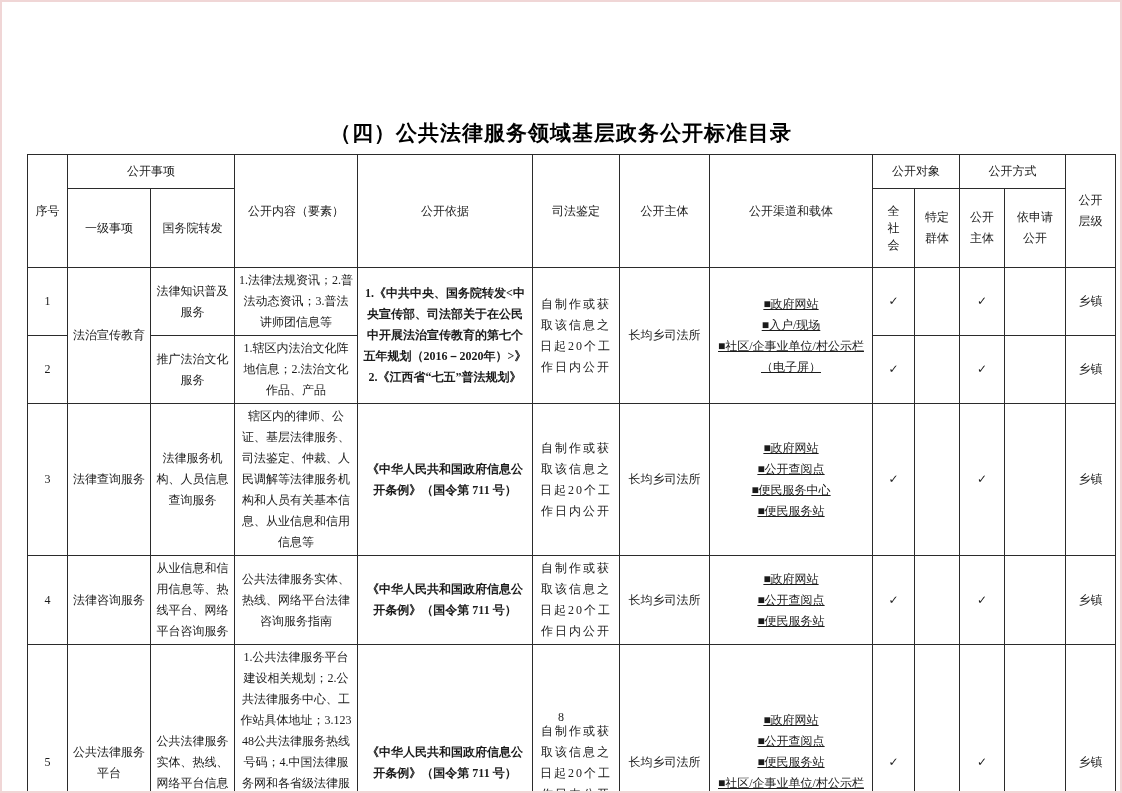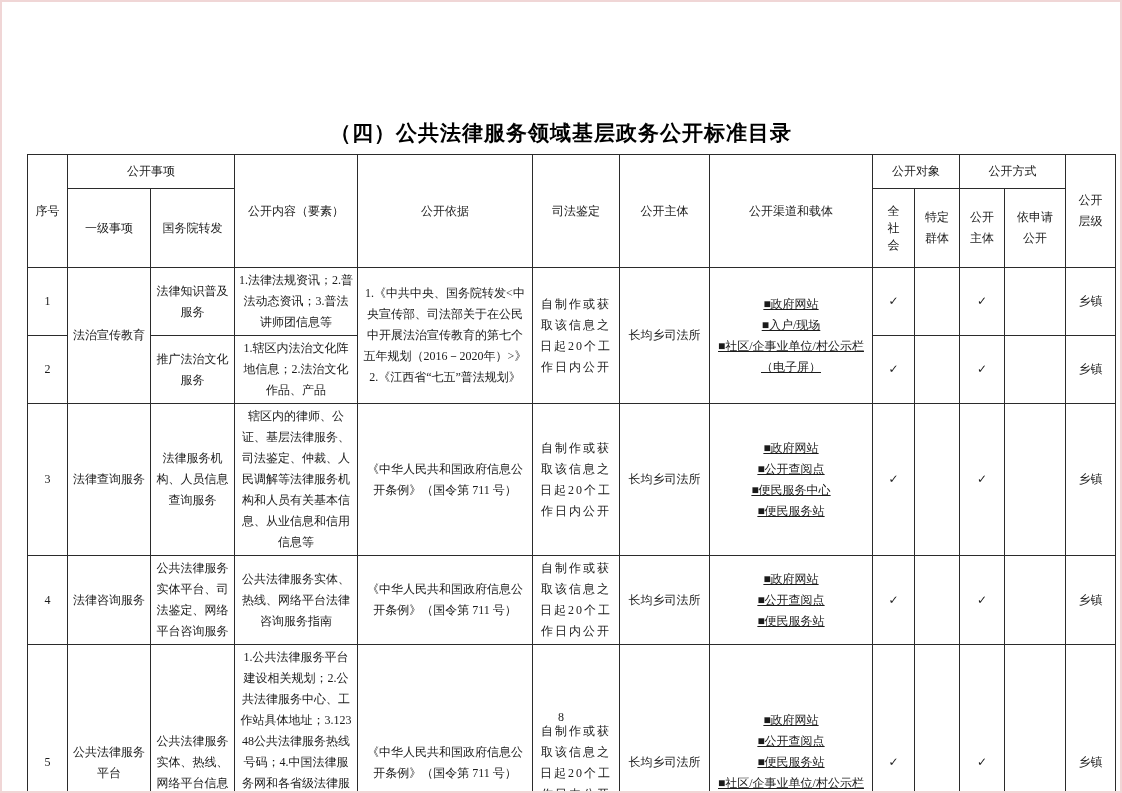--- a/index.html
+++ b/index.html
@@ -37,21 +37,21 @@
     font-size:12px;
     line-height:1.75;
     padding:2px 4px;
     box-sizing:border-box;
     word-break:break-all;
     color:#1b1b1b;
   }
   td.hdr { font-size:13px; line-height:1.6; }
   td.serial { font-size:11px; }
   td.left { text-align:left; padding:3px 8px; line-height:1.62; }
-  td.basis { text-align:left; padding:3px 10px; white-space:pre-line; line-height:1.8; }
+  td.basis { text-align:left; padding:3px 10px; white-space:pre-line; line-height:1.8;font-weight:bold; }
   td.timelimit { text-align:left; padding:3px 9px; letter-spacing:2px; line-height:1.95; }
   td.channels { text-align:left; padding:3px 10px; white-space:pre-line; line-height:1.95;text-decoration:underline; }
   td.check { font-size:13px; color:#3d3d3d; font-family:"DejaVu Sans",sans-serif; }
   .vert3 { width:15px; margin:12px auto; word-break:break-all; line-height:1.4; }
   .w2em  { width:2.1em; margin:0 auto; word-break:break-all; }
   .pageno {
     position:absolute;
     top:708px; left:0; width:100%;
     text-align:center;
     font-size:12px;
@@ -161,21 +161,21 @@
       <td class="check">✓</td>
       <td class="check"></td>
       <td class="check">✓</td>
       <td class="check"></td>
       <td>乡镇</td>
     </tr>
 
     <tr style="height:85px">
       <td class="serial">4</td>
       <td>法律咨询服务</td>
-      <td>公共法律服务实体平台、司法鉴定、网络平台咨询服务</td>
+      <td>从业信息和信用信息等、热线平台、网络平台咨询服务</td>
       <td class="left">公共法律服务实体、热线、网络平台法律咨询服务指南</td>
       <td class="basis">《中华人民共和国政府信息公开条例》（国令第 711 号）</td>
       <td class="timelimit">自制作或获取该信息之日起20个工作日内公开</td>
       <td>长均乡司法所</td>
       <td class="channels">■政府网站
 ■公开查阅点
 ■便民服务站</td>
       <td class="check">✓</td>
       <td class="check"></td>
       <td class="check">✓</td>

